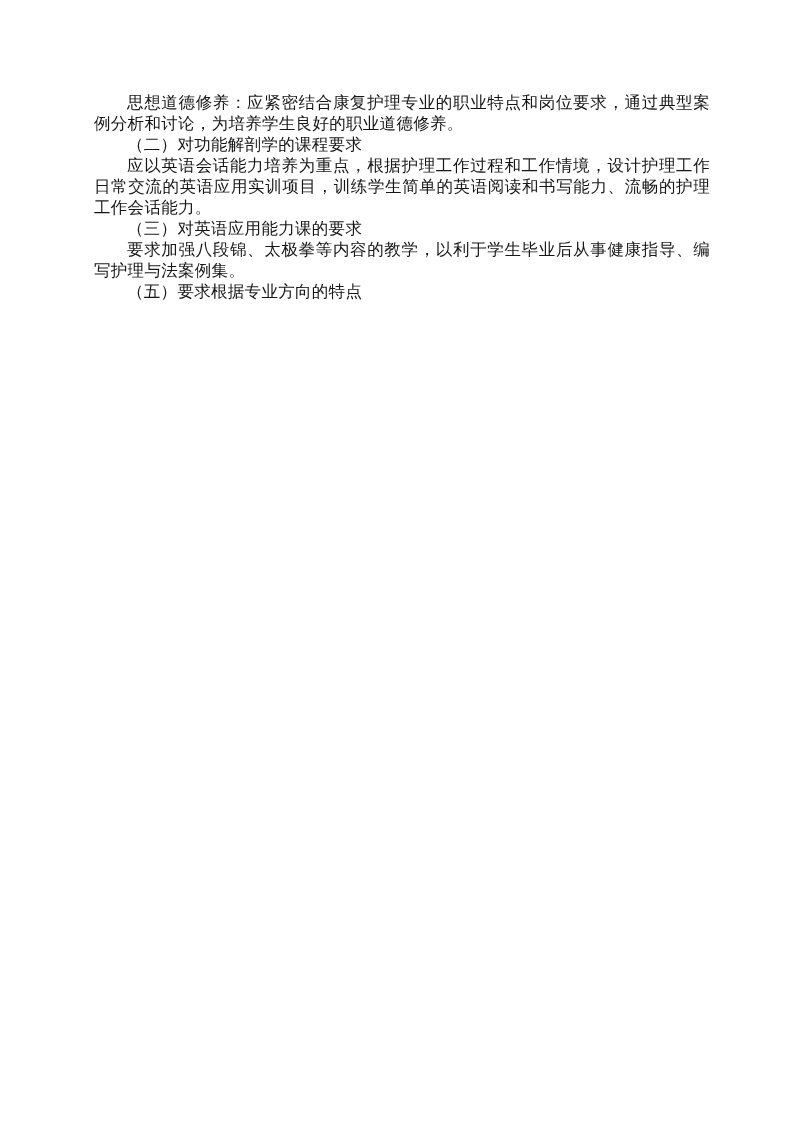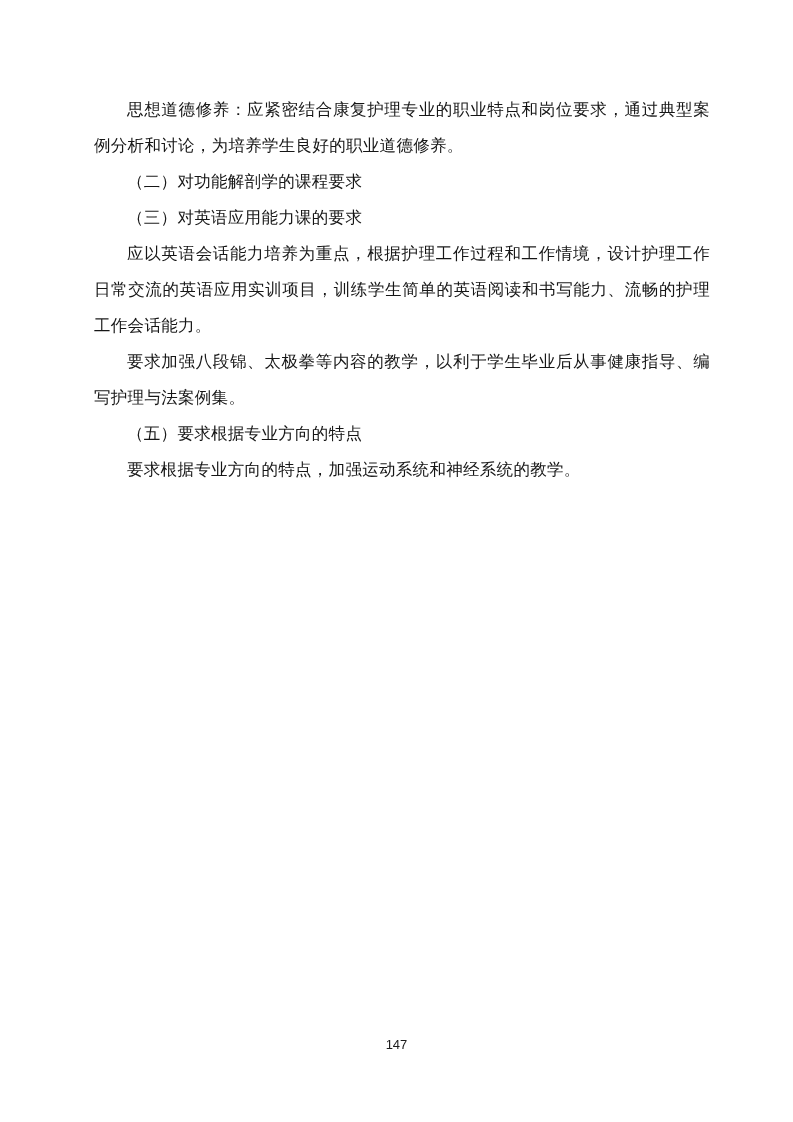--- a/index.html
+++ b/index.html
@@ -24,21 +24,21 @@
   .doc-body {
     position: absolute;
     left: 94px;
     top: 92px;
     width: 616px;
   }
   .doc-body p {
     margin: 0;
     padding: 0;
     font-size: 16.5px;
-    line-height: 36px;
+    line-height: 21px;
     text-align: justify;
     text-justify: inter-ideograph;
     text-indent: 2em;
     letter-spacing: 0.3px;
     word-break: break-all;
   }
   .page-number {
     position: absolute;
     left: 0;
     right: 0;
@@ -49,20 +49,18 @@
     color: #1c1c1c;
   }
 </style>
 </head>
 <body>
 
 <div class="page">
   <div class="doc-body">
     <p>思想道德修养：应紧密结合康复护理专业的职业特点和岗位要求，通过典型案例分析和讨论，为培养学生良好的职业道德修养。</p>
     <p>（二）对功能解剖学的课程要求</p>
+    <p>应以英语会话能力培养为重点，根据护理工作过程和工作情境，设计护理工作日常交流的英语应用实训项目，训练学生简单的英语阅读和书写能力、流畅的护理工作会话能力。</p>
     <p>（三）对英语应用能力课的要求</p>
-    <p>应以英语会话能力培养为重点，根据护理工作过程和工作情境，设计护理工作日常交流的英语应用实训项目，训练学生简单的英语阅读和书写能力、流畅的护理工作会话能力。</p>
     <p>要求加强八段锦、太极拳等内容的教学，以利于学生毕业后从事健康指导、编写护理与法案例集。</p>
     <p>（五）要求根据专业方向的特点</p>
-    <p>要求根据专业方向的特点，加强运动系统和神经系统的教学。</p>
   </div>
-  <div class="page-number">147</div>
 </div>
 
 </body></html>

